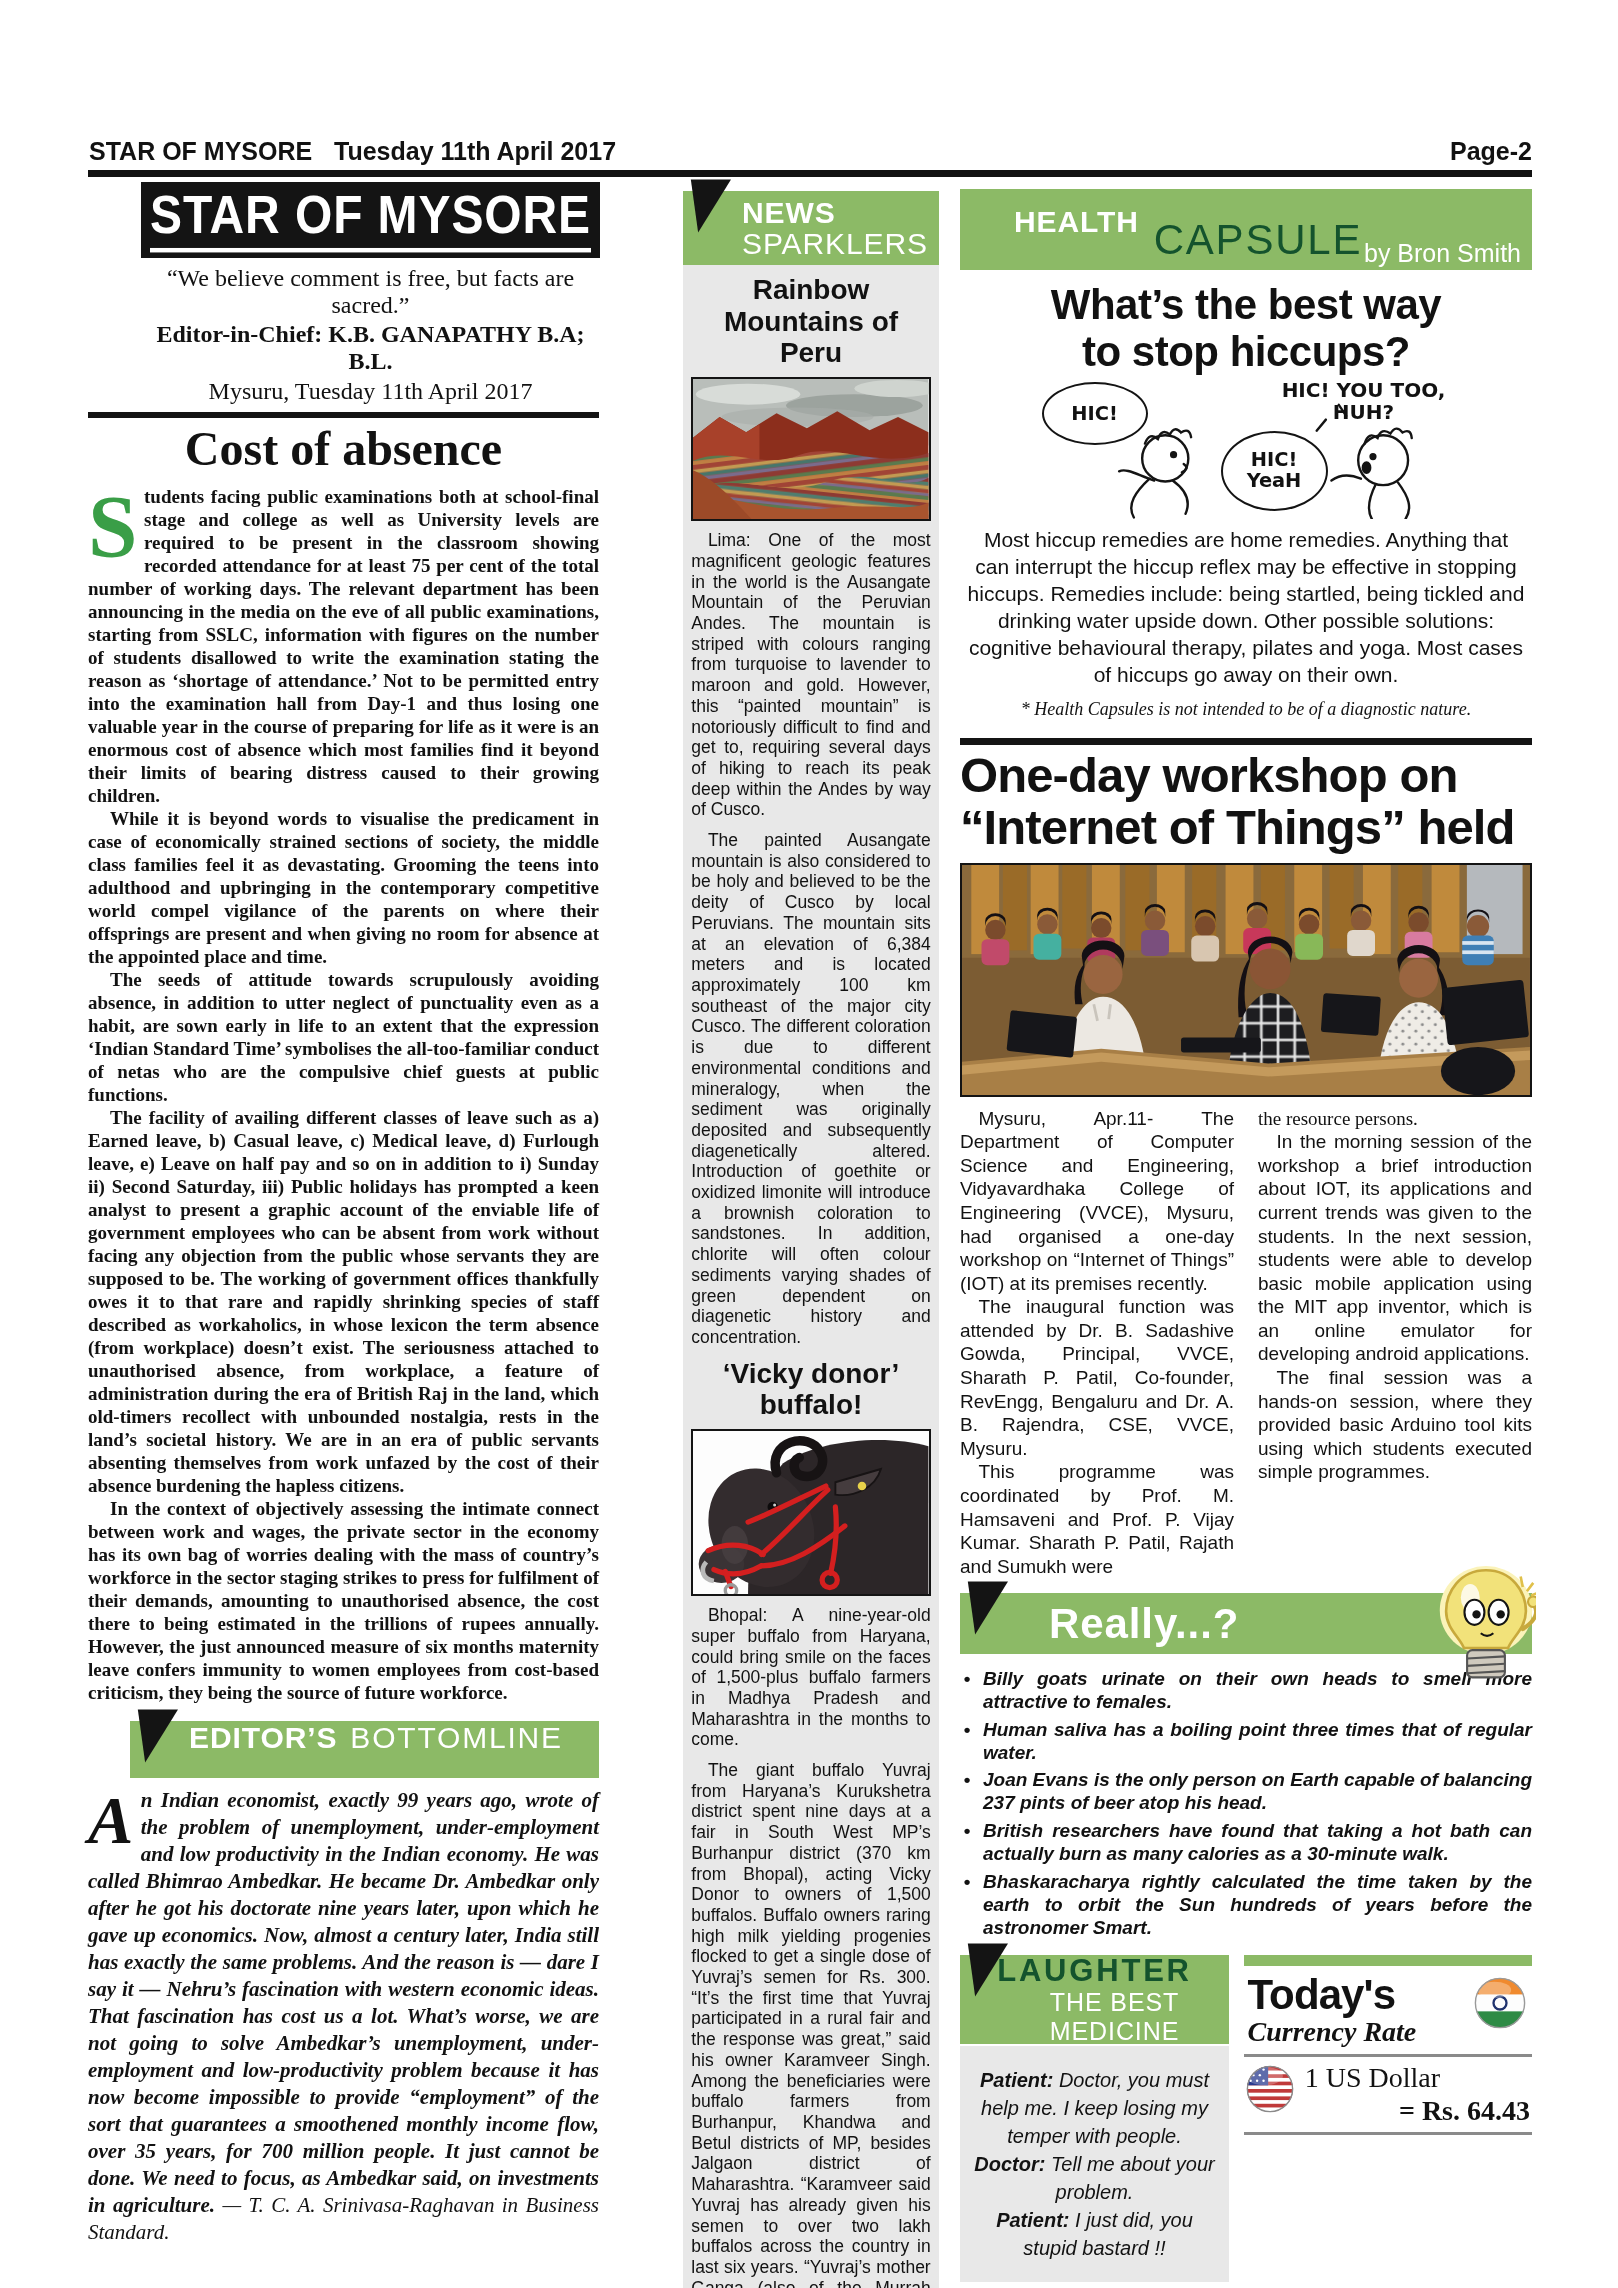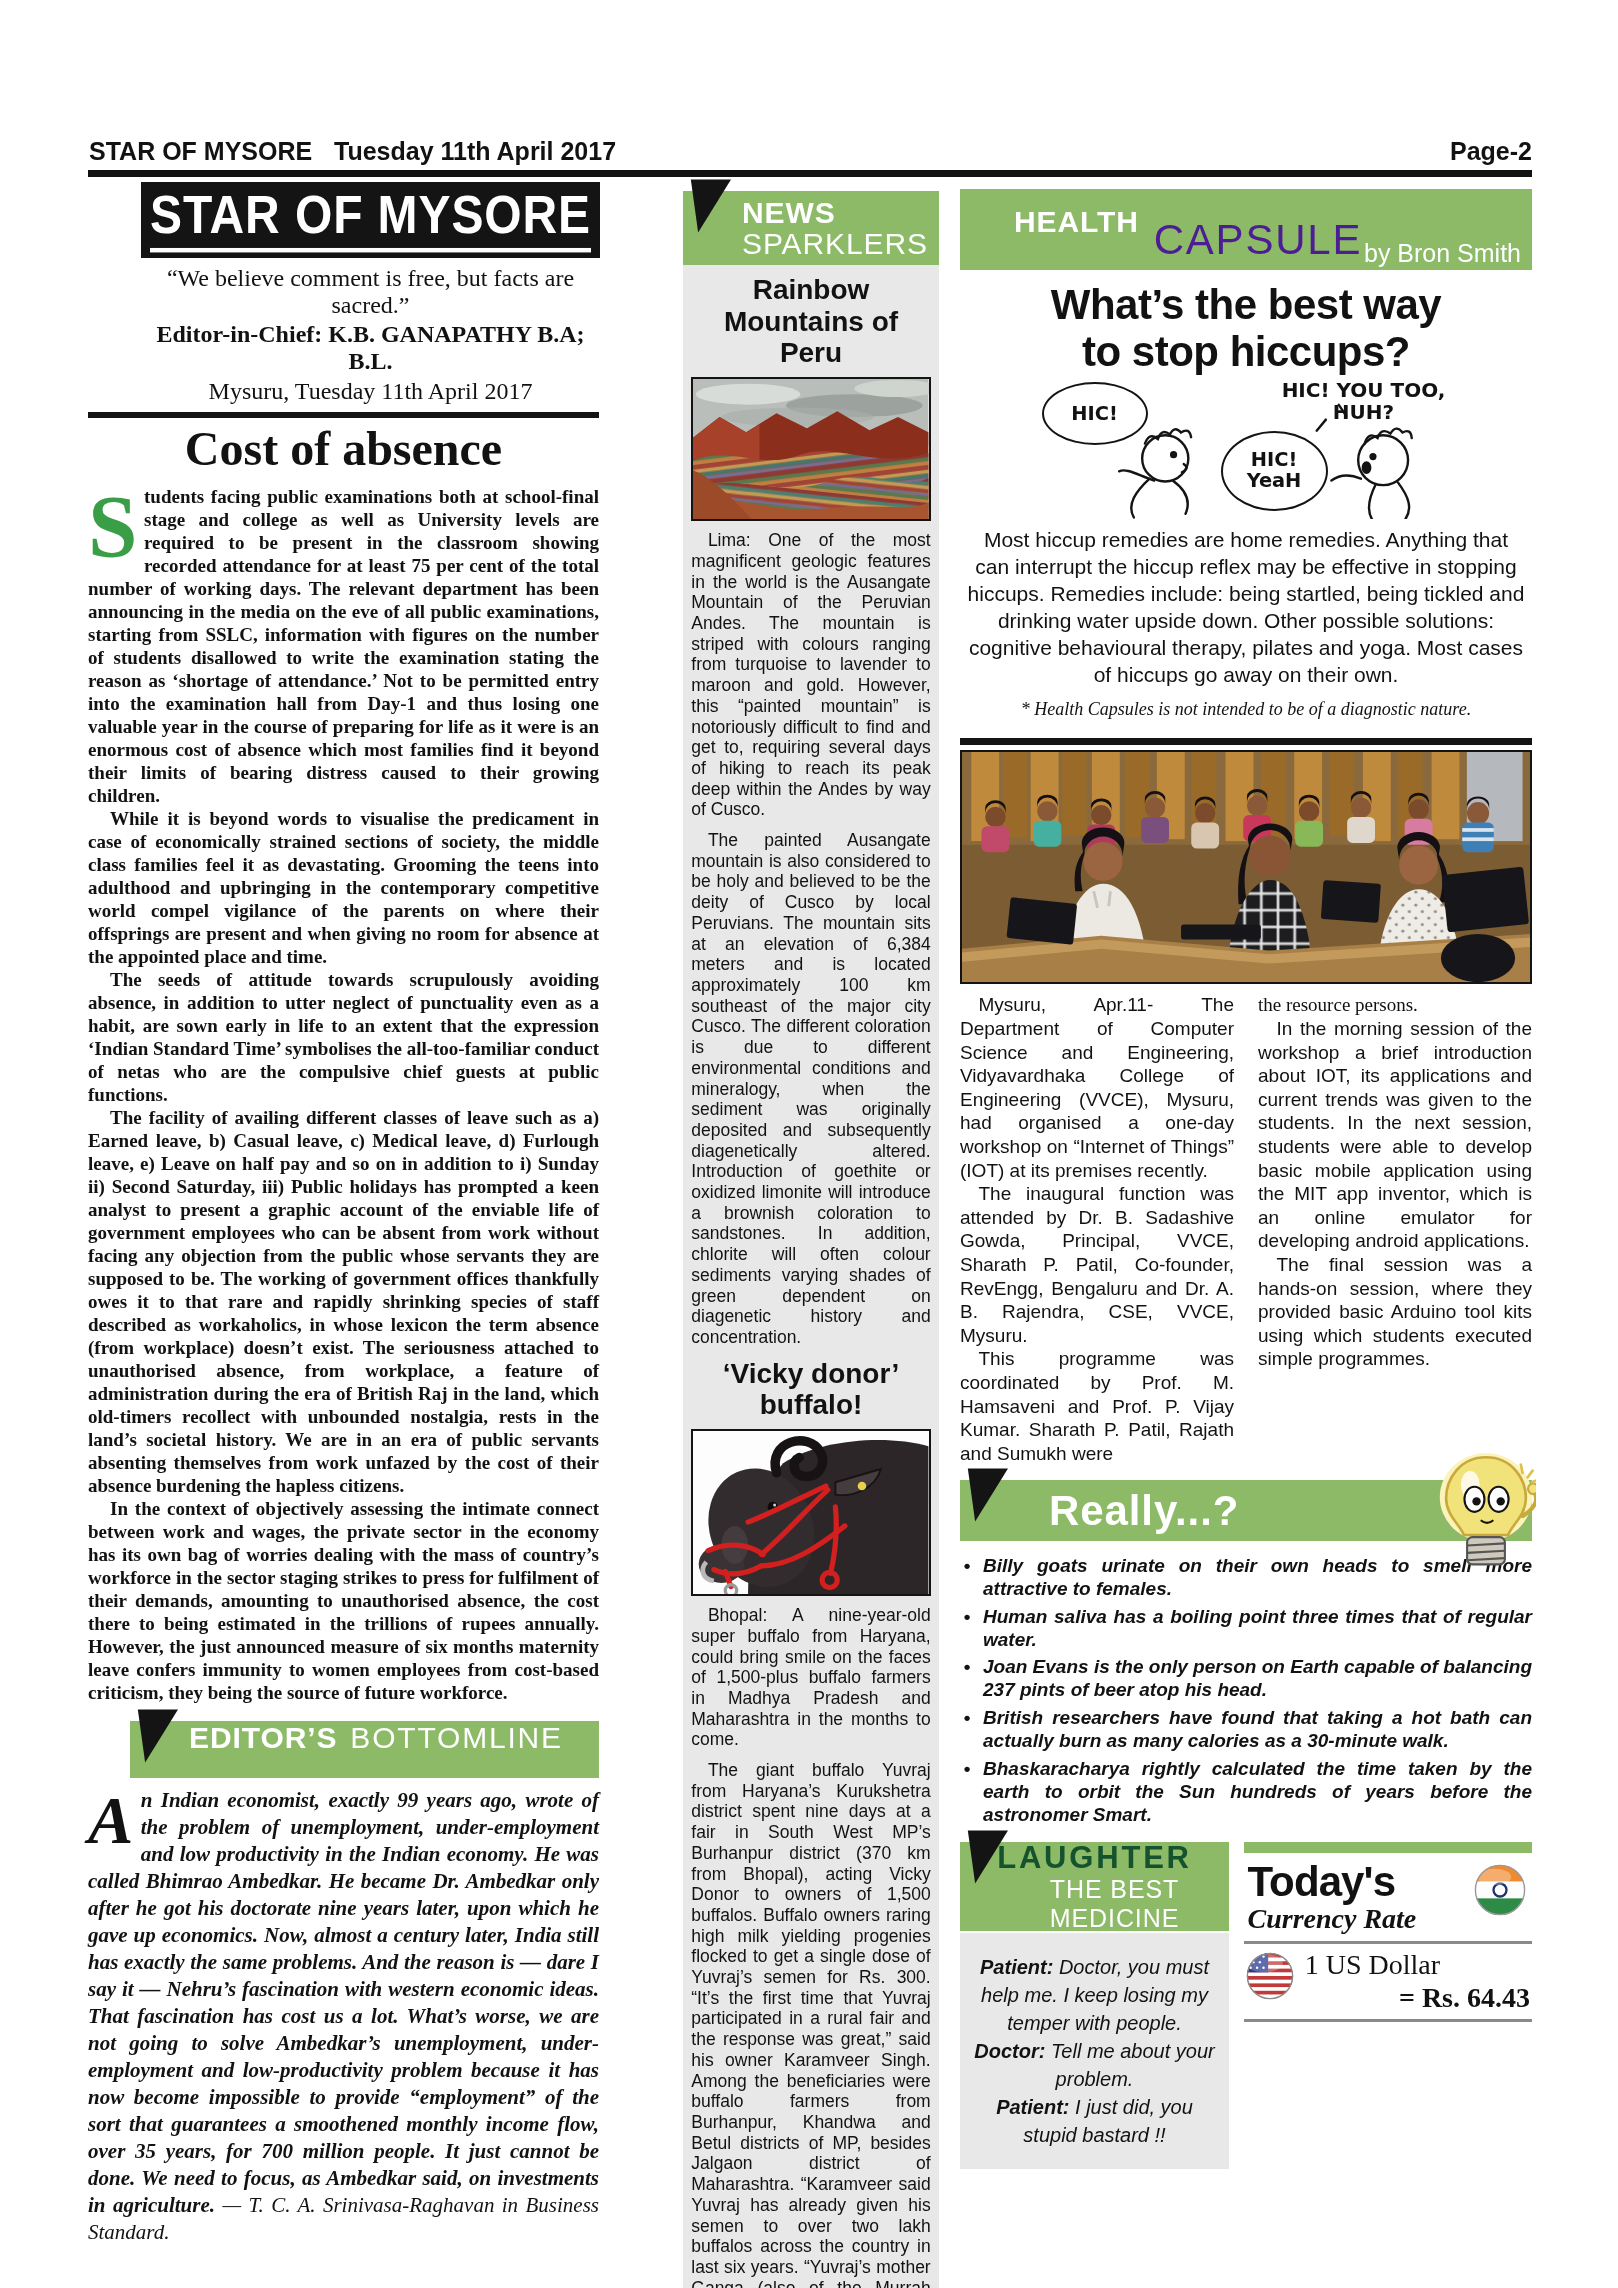--- a/index.html
+++ b/index.html
@@ -50,21 +50,21 @@
   .mid-body{background:#e8e8e8;padding:3.7px 8.3px 14.8px;}
   .mid-head{font:bold 28px/1.12 "Liberation Sans",sans-serif;text-align:center;margin:5.5px 0 8.3px;}
   .mid-body figure{margin:0 0 9.2px;border:2.8px solid #141414;line-height:0;background:#fff;}
   .mid-body figure svg{width:100%;display:block;}
   .mid-body p{font:17.5px/20.7px "Liberation Sans",sans-serif;text-align:justify;text-indent:16.6px;margin:0 0 10px;}
 
   
   .health-banner{height:81px;padding-left:54px;}
   .hb-row{display:flex;align-items:center;gap:14.8px;height:55px;padding-top:5.5px;}
   .hb-bold{font:bold 30px "Liberation Sans",sans-serif;color:#fff;letter-spacing:0.9px;}
-  .hb-light{font:normal 42px "Liberation Sans",sans-serif;color:#4c1d95;letter-spacing:1.8px;margin-top:36px;}
+  .hb-light{font:normal 42px "Liberation Sans",sans-serif;color:#14532d;letter-spacing:1.8px;margin-top:36px;}
   .hb-byline{position:absolute;right:11px;bottom:1.8px;font:normal 25px "Liberation Sans",sans-serif;color:#fff;}
   .hiccups-head{font:bold 42px/1.12 "Liberation Sans",sans-serif;text-align:center;margin:11px 0 3.7px;letter-spacing:-0.5px;}
   .cartoon{position:relative;height:140px;width:517px;margin:1.8px auto 3.7px;}
   .cartoon svg{position:absolute;inset:0;}
   .bubble{position:absolute;border:2.8px solid #141414;border-radius:50%;background:#fff;display:flex;flex-direction:column;align-items:center;justify-content:center;font:bold 19.4px/1.05 "DejaVu Sans",sans-serif;}
   .freetext{position:absolute;text-align:center;font:bold 20px/1.1 "DejaVu Sans",sans-serif;}
   .health-body{font:21px/27px "Liberation Sans",sans-serif;text-align:center;margin:7.4px 5.5px 0;}
   .disclaimer{font:italic 18px "Liberation Serif",serif;text-align:center;margin-top:11px;}
   .big-rule{height:6.5px;background:#141414;margin:12px 0 5.5px;}
 
@@ -274,20 +274,21 @@
         <span>HIC!</span>
         <span>YeaH</span>
       </div>
     </div>
 
     <p class="health-body">Most hiccup remedies are home remedies. Anything that can interrupt the hiccup reflex may be effective in stopping hiccups. Remedies include: being startled, being tickled and drinking water upside down. Other possible solutions: cognitive behavioural therapy, pilates and yoga. Most cases of hiccups go away on their own.</p>
     <p class="disclaimer">* Health Capsules is not intended to be of a diagnostic nature.</p>
 
     <div class="big-rule"></div>
 
+    <h1 class="workshop-head"><span>One-day workshop on</span><br><span>“Internet of Things” held</span></h1>
 
     <div class="workshop-photo">
       <svg viewBox="0 0 612 248">
         <defs>
           <pattern id="plaid" width="18" height="18" patternUnits="userSpaceOnUse">
             <rect width="18" height="18" fill="#1d1d20"></rect>
             <rect width="18" height="3" y="7" fill="#e8e8e8" opacity="0.9"></rect>
             <rect width="3" height="18" x="7" fill="#e8e8e8" opacity="0.9"></rect>
           </pattern>
           <pattern id="dots" width="14" height="14" patternUnits="userSpaceOnUse">

